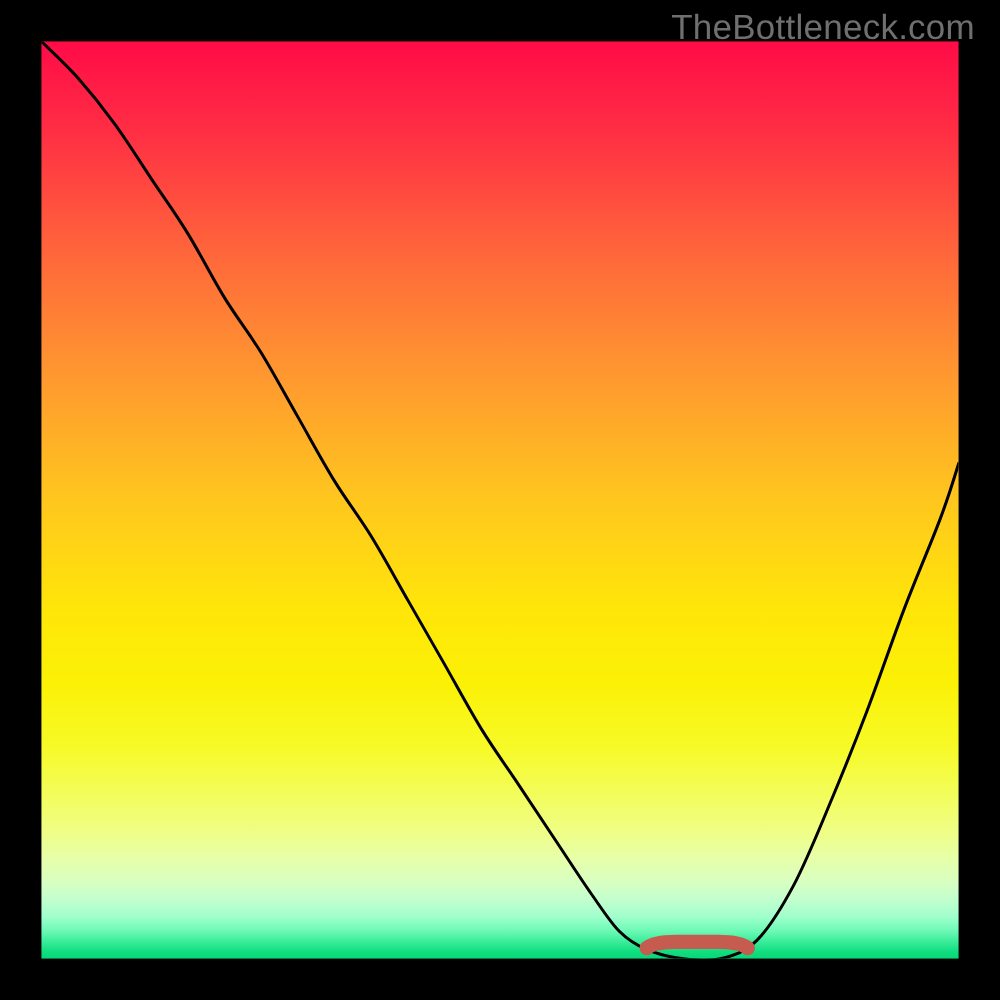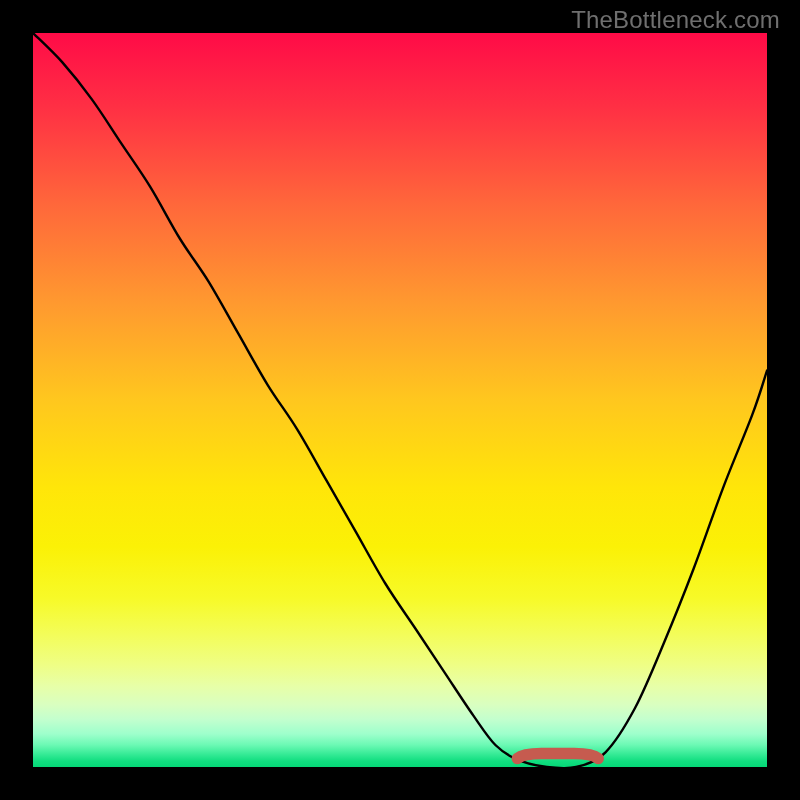--- a/index.html
+++ b/index.html
@@ -56,21 +56,21 @@
   .bump {
     position: absolute;
     inset: 0;
   }
   .watermark {
     position: absolute;
     top: 6px;
     right: 20px;
     color: #6f6f6f;
     font-family: Arial, Helvetica, sans-serif;
-    font-size: 24px;
+    font-size: 28px;
     letter-spacing: 0.2px;
     font-weight: 400;
   }
 </style>
 </head>
 <body>
 
 <div class="stage">
   <div class="watermark">TheBottleneck.com</div>
 

